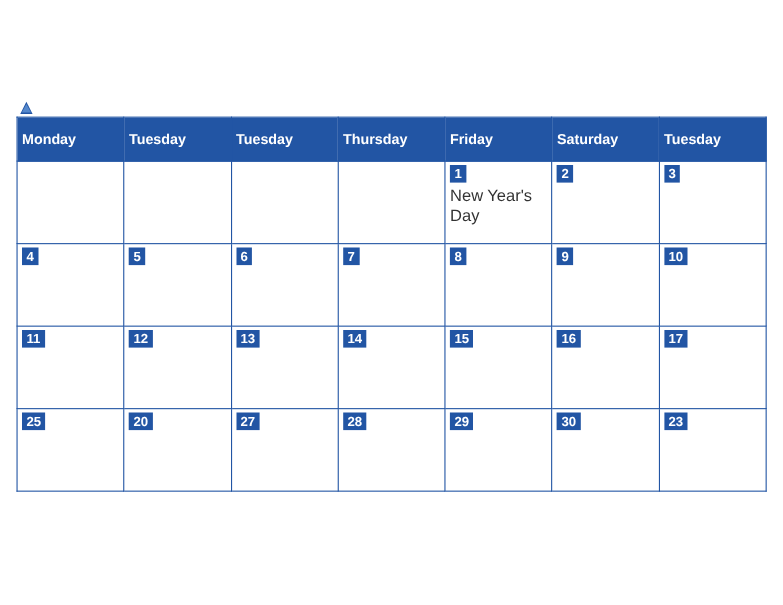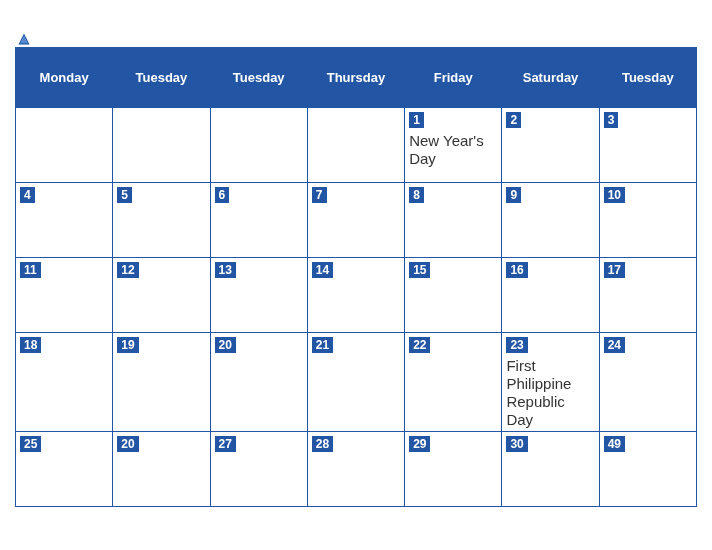--- a/index.html
+++ b/index.html
@@ -69,22 +69,22 @@
     .calendar-grid {
       width: 100%;
       border-collapse: collapse;
       border: 1px solid #2255a4;
     }
     .calendar-grid thead tr th {
       background-color: #2255a4;
       color: #fff;
       font-size: 13px;
       font-weight: bold;
-      text-align: center;
-      padding: 22px 4px;
+      text-align: left;
+      padding: 12px 4px;
       border: 1px solid #2255a4;
     }
     .calendar-grid tbody tr td {
       border: 1px solid #2255a4;
       vertical-align: top;
       padding: 2px 4px;
       height: 75px;
       width: 14.28%;
     }
     .day-number {
@@ -156,32 +156,23 @@
         <tr>
           <td><span class="day-number">11</span></td>
           <td><span class="day-number">12</span></td>
           <td><span class="day-number">13</span></td>
           <td><span class="day-number">14</span></td>
           <td><span class="day-number">15</span></td>
           <td><span class="day-number">16</span></td>
           <td><span class="day-number">17</span></td>
         </tr>
         <tr>
-          <td><span class="day-number">18</span></td>
-          <td><span class="day-number">19</span></td>
-          <td><span class="day-number">20</span></td>
-          <td><span class="day-number">21</span></td>
-          <td><span class="day-number">22</span></td>
-          <td><span class="day-number">23</span><div class="holiday-name">First Philippine Republic Day</div></td>
-          <td><span class="day-number">24</span></td>
-        </tr>
-        <tr>
           <td><span class="day-number">25</span></td>
           <td><span class="day-number">20</span></td>
           <td><span class="day-number">27</span></td>
           <td><span class="day-number">28</span></td>
           <td><span class="day-number">29</span></td>
           <td><span class="day-number">30</span></td>
-          <td><span class="day-number">49</span></td>
+          <td><span class="day-number">23</span></td>
         </tr>
       </tbody>
   </table>
 </div>
 
 </body></html>

